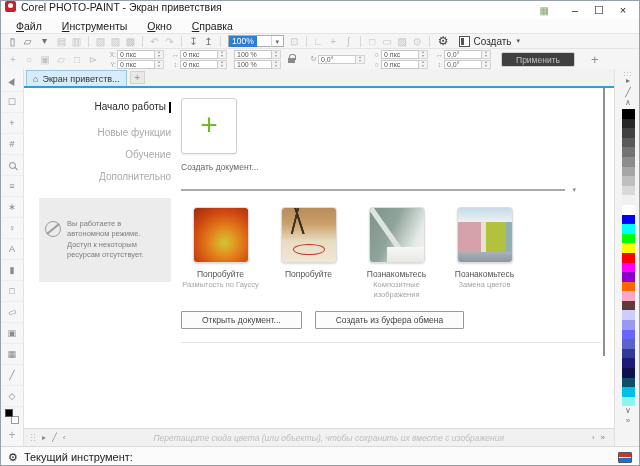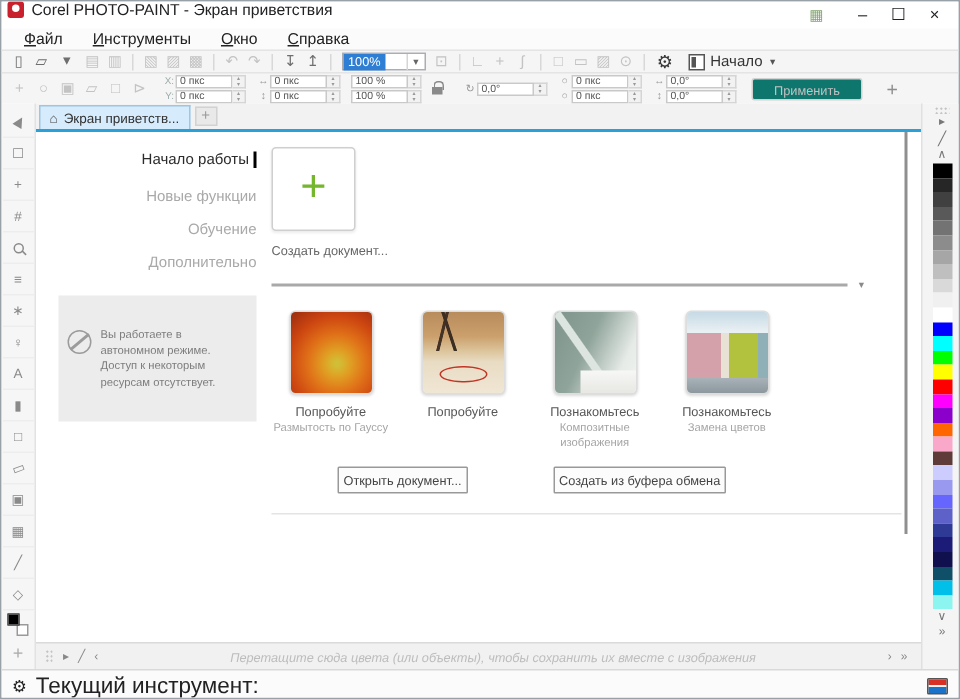--- a/index.html
+++ b/index.html
@@ -48,21 +48,21 @@
   .pb-group.single{justify-content:center;}
   .pb-row{display:flex;align-items:center;height:9px;}
   .pb-label{font-size:6.5px;color:#9aa;width:8px;text-align:right;margin-right:1px;}
   .pb-ficon{font-size:7px;color:#999;width:9px;text-align:center;}
   .pb-box{width:38px;height:9px;background:#fff;border:1px solid #c9c9c9;font-size:7px;color:#555;line-height:8px;padding-left:2px;overflow:hidden;white-space:nowrap;}
   .pb-spin{display:flex;flex-direction:column;width:9px;height:9px;border:1px solid #d5d5d5;border-left:none;background:#f2f2f2;align-items:center;justify-content:center;}
   .pb-spin span{font-size:4px;line-height:4px;color:#999;}
   .icon-lock{width:9px;height:10px;position:relative;margin:0 6px;}
   .icon-lock::before{content:"";position:absolute;left:2px;top:0;width:5px;height:5px;border:1px solid #8a8a8a;border-bottom:none;border-radius:3px 3px 0 0;}
   .icon-lock::after{content:"";position:absolute;left:1px;top:4px;width:7px;height:5px;background:#8a8a8a;}
-  .apply-btn{margin-left:10px;width:74px;height:15px;border:1px solid #d2d2d2;background:#0f766e;color:#c2c2c2;font-size:8.5px;text-align:center;line-height:14px;border-radius:2px;}
+  .apply-btn{margin-left:10px;width:74px;height:15px;border:1px solid #d2d2d2;background:#404040;color:#c2c2c2;font-size:8.5px;text-align:center;line-height:14px;border-radius:2px;}
   .pb-add{font-size:13px;color:#8e8e8e;margin-left:16px;}
   
   .tabbar{position:absolute;left:23px;top:68px;width:590px;height:17px;background:#f2f2f2;display:flex;align-items:flex-end;padding-left:2px;}
   .tab{height:16px;display:flex;align-items:center;background:#d6ebfb;border:1px solid #9cc6e4;border-bottom:none;padding:0 6px;}
   .tab-home{font-size:9px;color:#444;margin-right:4px;}
   .tab-label{font-size:9px;color:#333;white-space:nowrap;}
   .newtab-btn{width:15px;height:13px;margin:0 0 2px 3px;background:#e9e9e9;border:1px solid #d2d2d2;color:#999;font-size:10px;line-height:11px;text-align:center;}
   
   .toolbox{position:absolute;left:0;top:68px;width:23px;height:377px;background:#f6f6f6;border-right:1px solid #e2e2e2;display:flex;flex-direction:column;align-items:center;padding-top:2px;}
   .tool-cell{width:21px;height:21px;display:flex;align-items:center;justify-content:center;border-bottom:1px solid #ededed;}
@@ -107,38 +107,38 @@
                linear-gradient(104deg, transparent 42%, #443226 43%, #443226 46%, transparent 47%);}
   .art-beach::after{content:"";position:absolute;left:22%;top:66%;width:54%;height:17%;border:1px solid #c23426;border-radius:50%;}
   .art-interior{background:linear-gradient(115deg,#7e948c 0%,#8fa49a 40%,#b9c6c0 58%,#e6ebe7 78%,#f2f4f1 100%);}
   .art-interior::before{content:"";position:absolute;inset:0;background:linear-gradient(55deg, transparent 38%, #dde5e0 39%, #dde5e0 45%, transparent 46%);}
   .art-interior::after{content:"";position:absolute;right:0;bottom:0;width:68%;height:28%;background:linear-gradient(180deg,#f7f8f6,#e7e7e3);}
   .art-houses{background:linear-gradient(180deg,#c6dae6 0%,#e9f0f3 24%,#e9f0f3 100%);}
   .art-houses::before{content:"";position:absolute;left:0;top:26%;width:100%;height:56%;
     background:linear-gradient(90deg,#d4a0aa 0 42%, #e8e2d4 42% 52%, #b2c23e 52% 88%, #90b0b8 88% 100%);}
   .art-houses::after{content:"";position:absolute;left:0;bottom:0;width:100%;height:18%;background:linear-gradient(180deg,#a8b2b8,#8c989e);}
   .actions-row{display:flex;gap:13px;margin-top:11px;}
-  .action-btn{border:1px solid #999;background:#fcfcfc;border-radius:1px;font-size:8.5px;color:#444;padding:3px 3px;white-space:nowrap;margin-left:44px;}
+  .action-btn{border:1px solid #999;background:#fcfcfc;border-radius:1px;font-size:8.5px;color:#444;padding:3px 20px;white-space:nowrap;}
   .divider2{margin-top:13px;height:1px;background:#e4e4e4;width:420px;}
   
   .rightbar{position:absolute;left:613px;top:68px;width:27px;height:377px;background:#f4f4f4;border-left:1px solid #e0e0e0;display:flex;flex-direction:column;align-items:center;padding-top:2px;}
   .grip{width:10px;height:5px;background-image:radial-gradient(#c0c0c0 35%, transparent 36%);background-size:3px 3px;}
   .pal-btn{font-size:8px;color:#777;line-height:10px;}
   .pal-pen{font-size:9px;color:#777;line-height:12px;}
   .swatches{margin-top:1px;display:flex;flex-direction:column;}
   .swatch{width:13px;height:9.6px;}
   
   .dragstrip{position:absolute;left:23px;top:427px;width:590px;height:18px;background:#f1f1f1;border-top:1px solid #dadada;display:flex;align-items:center;padding:0 6px;}
   .ds-grip{width:5px;height:9px;background-image:radial-gradient(#c0c0c0 35%, transparent 36%);background-size:3px 3px;margin-right:4px;}
   .ds-btn{font-size:8px;color:#888;margin:0 3px;}
   .ds-hint{flex:1;text-align:center;font-size:8.5px;font-style:italic;color:#bdbdbd;white-space:nowrap;overflow:hidden;}
   
   .statusbar{position:absolute;left:0;top:445px;width:100%;height:21px;background:#fbfbfb;border-top:1px solid #d9d9d9;display:flex;align-items:center;padding:0 7px;}
   .status-gear{font-size:11px;color:#222;}
-  .status-label{font-size:15px;color:#222;margin-left:6px;}
+  .status-label{font-size:11px;color:#222;margin-left:6px;}
   .color-proof-icon{margin-left:auto;width:14px;height:11px;border:1px solid #555;border-radius:1px;background:linear-gradient(180deg,#d93025 0 40%,#f2f2f2 40% 58%,#1a73c8 58% 100%);}
 </style>
 </head>
 <body>
 
 <div id="window">
 
   <div class="titlebar">
     <div class="app-icon"></div>
     <div class="title-text">Corel PHOTO-PAINT - Экран приветствия</div>
@@ -190,21 +190,21 @@
         <span class="tb-sep"></span>
         <span class="tb-btn dim"><span class="tb-glyph">□</span></span>
         <span class="tb-btn dim"><span class="tb-glyph">▭</span></span>
         <span class="tb-btn dim"><span class="tb-glyph">▨</span></span>
         <span class="tb-btn dim"><span class="tb-glyph">⊙</span></span>
         <span class="tb-sep"></span>
       </span>
     <span class="gear">⚙</span>
     <span class="launch">
       <span class="launch-icon"></span>
-      <span class="launch-label">Начало</span>
+      <span class="launch-label">Создать</span>
       <span class="launch-caret">▾</span>
     </span>
   </div>
 
   <div class="toolbar2" id="toolbar2">
     <span class="pb-tools" id="pb-tools">
         <span class="tb-btn dim"><span class="tb-glyph">+</span></span>
         <span class="tb-btn dim"><span class="tb-glyph">○</span></span>
         <span class="tb-btn dim"><span class="tb-glyph">▣</span></span>
         <span class="tb-btn dim"><span class="tb-glyph">▱</span></span>

